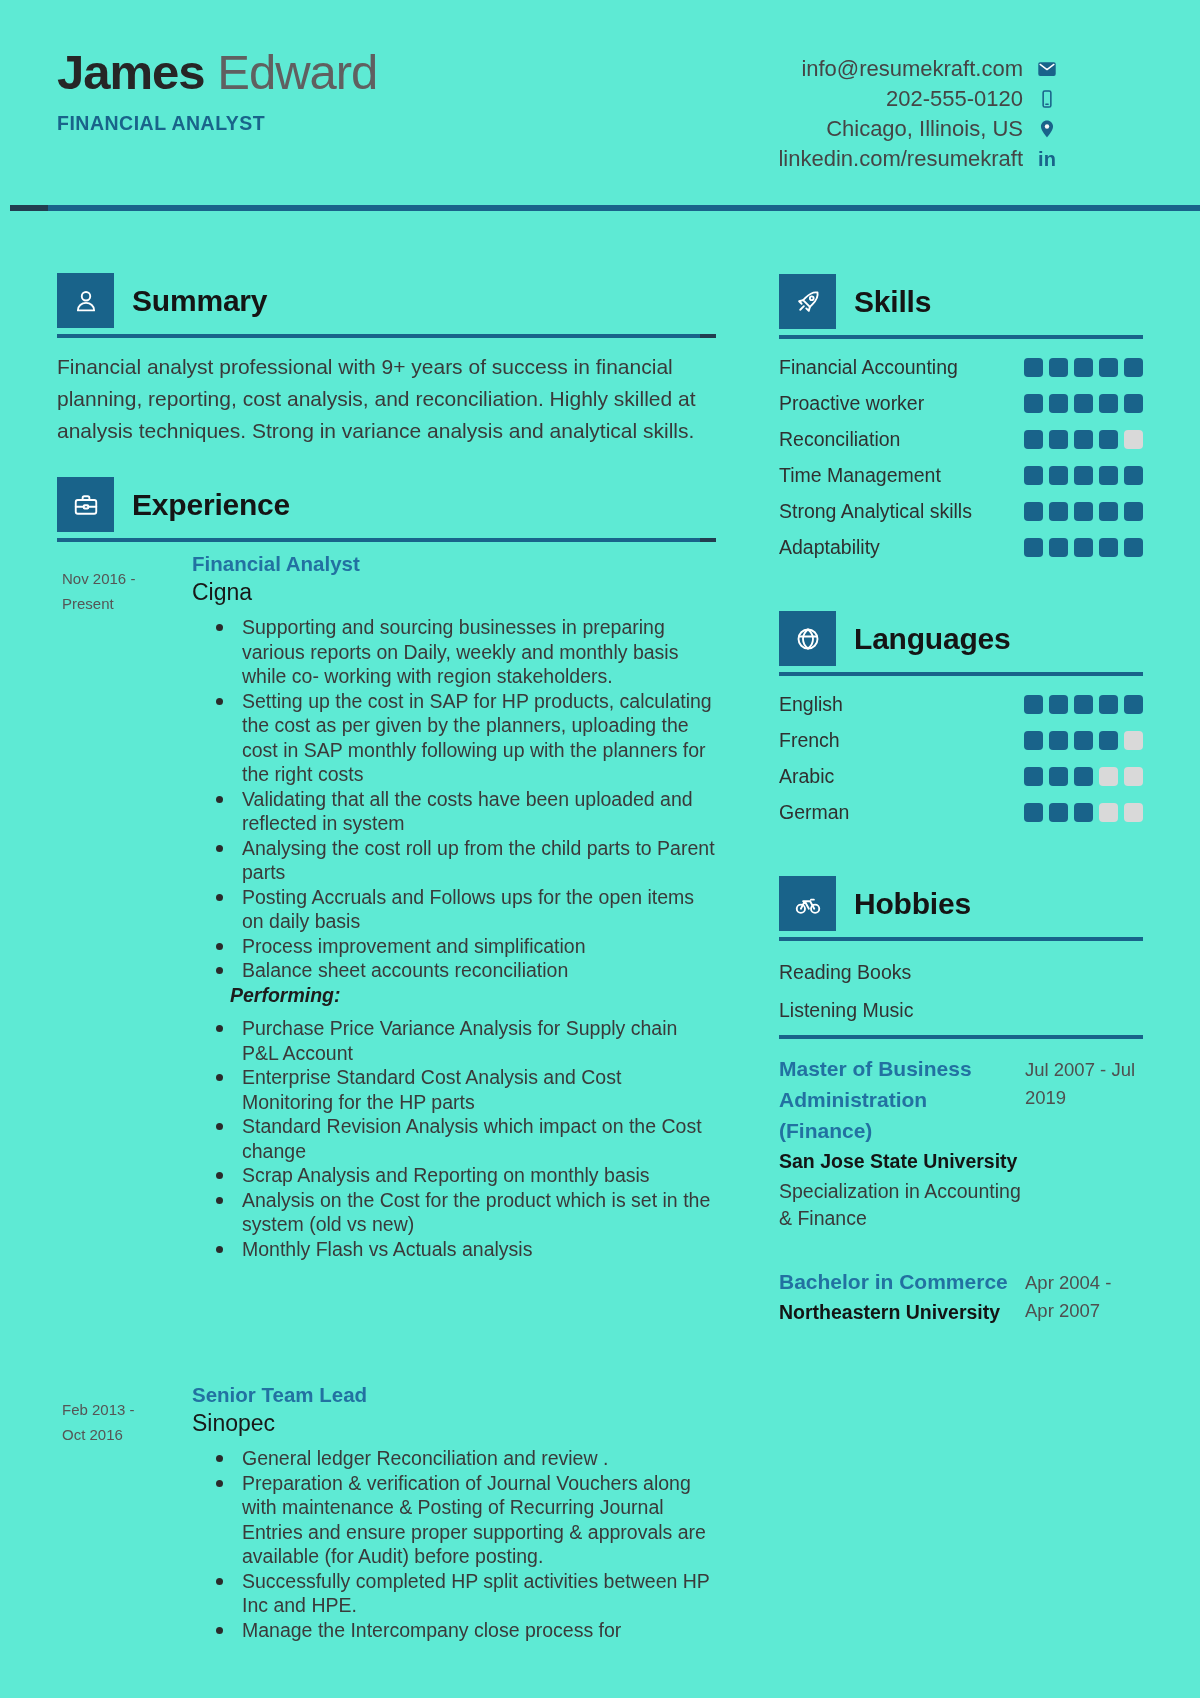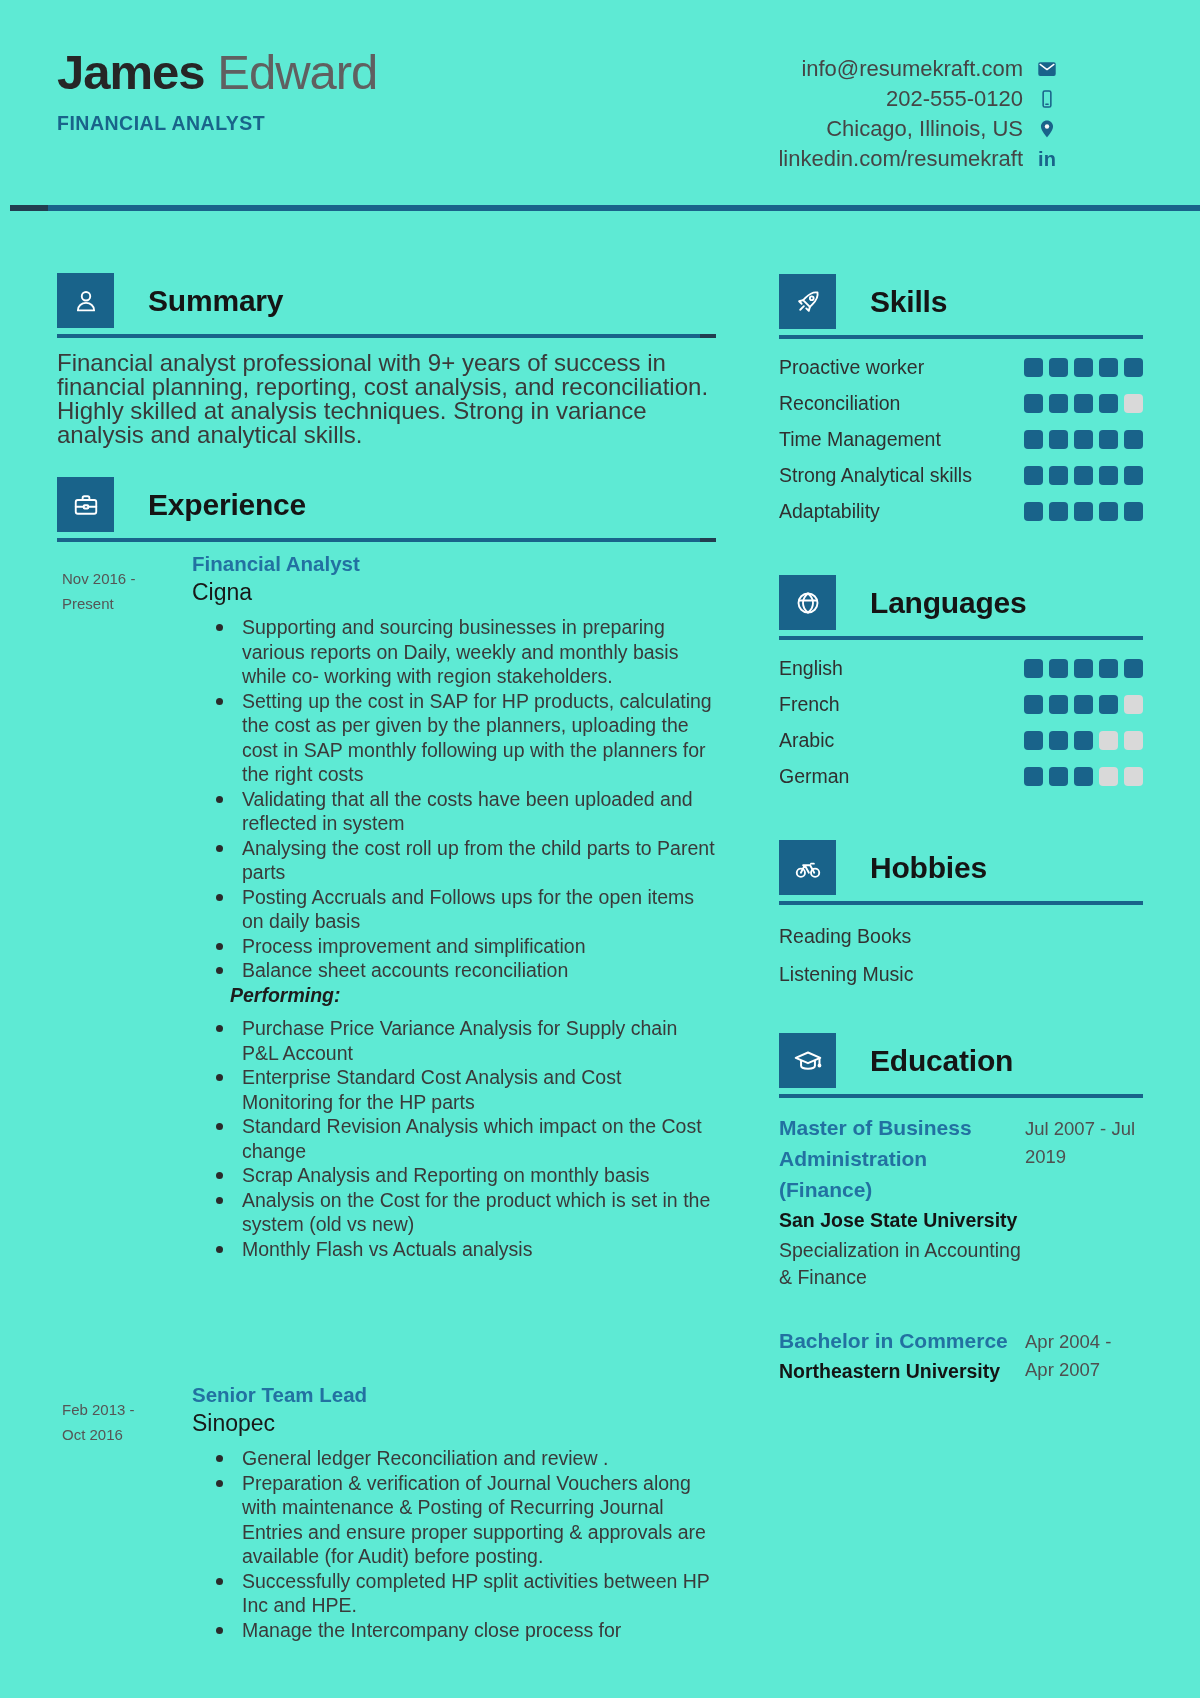--- a/index.html
+++ b/index.html
@@ -19,28 +19,28 @@
   .ct-row { display:flex; align-items:center; justify-content:flex-end; height:30px; }
   .ct-text { font-size:22px; color:#454545; margin-right:13px; }
   .ct-icon { width:22px; height:22px; display:flex; align-items:center; justify-content:center; }
   .li-icon { font-size:20px; font-weight:800; color:#19638A; line-height:22px; }
   .divider { position:absolute; top:205px; left:10px; right:0; height:6px; background:#19638A; }
   .divider::before { content:""; position:absolute; left:0; top:0; width:38px; height:6px; background:#223E50; }
   
   .col-left  { position:absolute; left:57px;  top:0; width:659px; }
   .col-right { position:absolute; left:779px; top:0; width:364px; }
   
-  .sec-head { display:flex; align-items:center; gap:34px; }
+  .sec-head { display:flex; align-items:center; gap:18px; }
   .sec-icon { width:57px; height:55px; background:#19638A; display:flex; align-items:center; justify-content:center; flex:0 0 auto; }
   .sec-title { font-size:30px; font-weight:700; letter-spacing:-.2px; color:#151515; }
   .sec-rule { height:4px; background:#19638A; margin-top:6px; position:relative; }
   .col-left .sec-rule::after { content:""; position:absolute; right:0; top:0; width:16px; height:4px; background:#223E50; }
   
   .sec-summary .sec-head { margin-top:273px; }
-  .summary-text { margin-top:13px; font-size:24px; line-height:24px; color:#3a3a3a; }
+  .summary-text { margin-top:13px; font-size:21px; line-height:32px; color:#3a3a3a; }
   .sec-experience .sec-head { margin-top:30px; }
   .xp-entry { display:grid; grid-template-columns:135px 1fr; margin-top:10px; }
   .xp-entry + .xp-entry { margin-top:122px; }
   .xp-dates { font-size:15px; line-height:25px; color:#555; padding-left:5px; padding-top:2px;margin-top:12px; }
   .xp-title { font-size:20.5px; font-weight:700; color:#2271A1; }
   .xp-company { margin-top:3px; font-size:23px; font-weight:400; color:#181818; }
   .xp-bullets { list-style:none; margin-top:9px; }
   .xp-bullets li { position:relative; padding-left:50px; font-size:19.5px; line-height:24.5px; color:#3a3a3a; }
   .xp-bullets li::before { content:""; position:absolute; left:24px; top:9px; width:7px; height:7px; border-radius:50%; background:#2b2b2b; }
   .xp-note { margin-left:38px; font-size:19.5px; line-height:24.5px; font-weight:700; font-style:italic; color:#1d1d1d; }
@@ -198,20 +198,30 @@
             <path d="M19.6 4.4c.6 3-1 6.4-4.1 9.5l-2 2-5.4-5.4 2-2c3.1-3.1 6.5-4.7 9.5-4.1z"></path>
             <circle cx="15" cy="9" r="1.5"></circle>
             <path d="M8.1 10.5l-3.2.9 2 2M13.5 15.9l-.9 3.2-2-2M8.7 15.3l-2.9 2.9"></path>
           </svg>
         </div>
         <h2 class="sec-title">Skills</h2>
       </div>
       <div class="sec-rule"></div>
       <div class="rate-rows">
           <div class="rate-row">
+            <span class="rate-label">Financial Accounting</span>
+            <span class="boxes">
+              <span class="box on"></span>
+              <span class="box on"></span>
+              <span class="box on"></span>
+              <span class="box on"></span>
+              <span class="box on"></span>
+            </span>
+          </div>
+          <div class="rate-row">
             <span class="rate-label">Proactive worker</span>
             <span class="boxes">
               <span class="box on"></span>
               <span class="box on"></span>
               <span class="box on"></span>
               <span class="box on"></span>
               <span class="box on"></span>
             </span>
           </div>
           <div class="rate-row">
@@ -326,31 +336,20 @@
         <h2 class="sec-title">Hobbies</h2>
       </div>
       <div class="sec-rule"></div>
       <div class="hobby-rows">
           <div class="hobby-row">Reading Books</div>
           <div class="hobby-row">Listening Music</div>
         </div>
     </section>
 
     <section class="sec-education">
-      <div class="sec-head">
-        <div class="sec-icon">
-          <svg width="32" height="32" viewBox="0 0 24 24" fill="none" stroke="#fff" stroke-width="1.5" stroke-linecap="round" stroke-linejoin="round">
-            <path d="M12 5.6L2.8 9.6l9.2 4 9.2-4z"></path>
-            <path d="M6.8 12v3.6c0 1.3 2.3 2.3 5.2 2.3s5.2-1 5.2-2.3V12"></path>
-            <path d="M20.6 10.4v4"></path>
-            <circle cx="20.6" cy="15.4" r="0.7" fill="#fff"></circle>
-          </svg>
-        </div>
-        <h2 class="sec-title">Education</h2>
-      </div>
       <div class="sec-rule"></div>
       <div class="edu-entries">
           <div class="edu-entry">
             <div class="edu-left">
               <div class="edu-degree">Master of Business Administration (Finance)</div>
               <div class="edu-school">San Jose State University</div>
               <div class="edu-desc">Specialization in Accounting &amp; Finance</div>
             </div>
             <div class="edu-dates">Jul 2007 - Jul 2019</div>
           </div>

